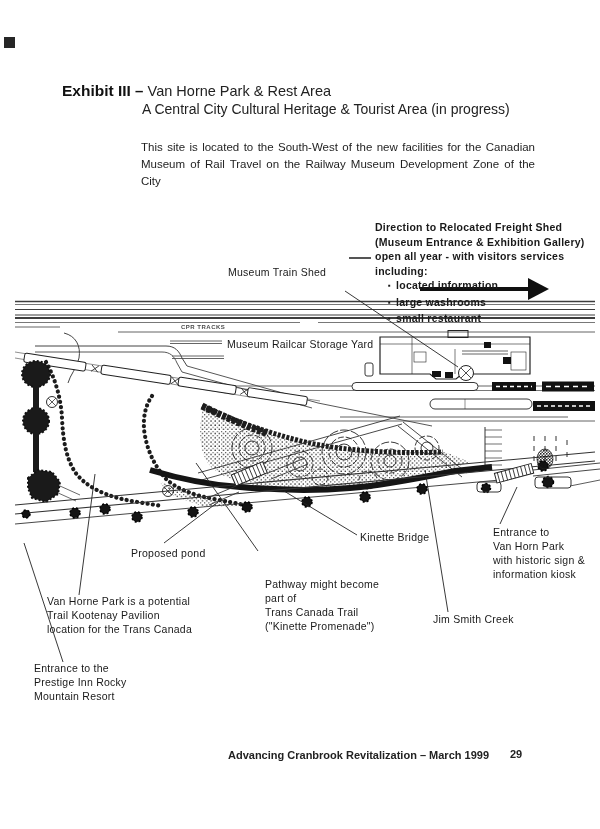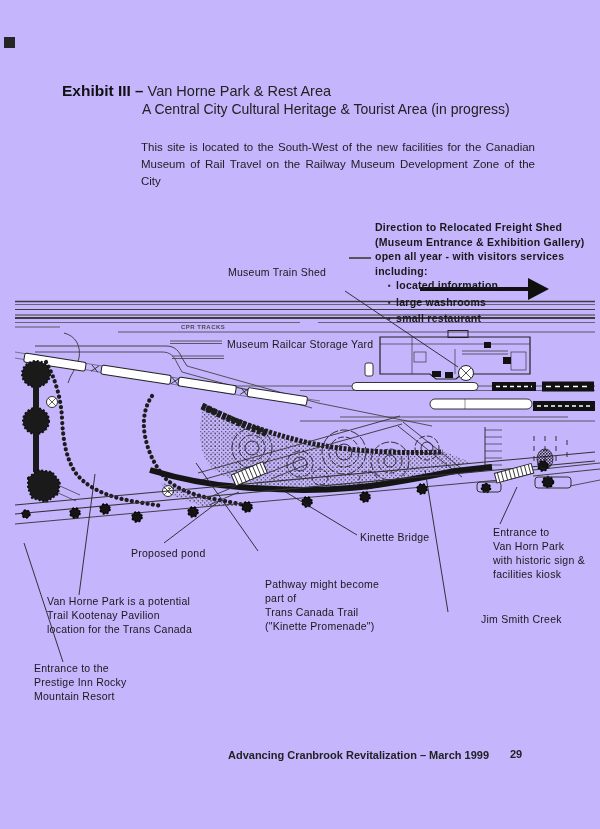--- a/index.html
+++ b/index.html
@@ -1,16 +1,16 @@
 <!DOCTYPE html>
 <html><head>
 <meta charset="utf-8">
 <style>
   html,body{margin:0;padding:0;background:#e8e8e8;}
-  .page{position:relative;width:600px;height:829px;background:#c4b5fd;overflow:hidden;
+  .page{position:relative;width:600px;height:829px;background:#ffffff;overflow:hidden;
         font-family:"Liberation Sans",sans-serif;color:#1a1a1a;}
   .corner-mark{position:absolute;left:4px;top:37px;width:11px;height:11px;background:#262626;}
   .title{position:absolute;left:62px;top:82px;white-space:nowrap;}
   .title .t-bold{font-size:15.5px;font-weight:bold;color:#111;}
   .title .t-sep{font-size:15px;font-weight:bold;color:#111;}
   .title .t-rest{font-size:14.5px;font-weight:normal;color:#222;}
   .subtitle{position:absolute;left:142px;top:101px;font-size:14px;color:#222;white-space:nowrap;}
   .intro{position:absolute;left:141px;top:139px;width:394px;font-size:11.5px;line-height:17px;
          text-align:justify;color:#1e1e1e;}
   
@@ -272,23 +272,23 @@
     <div>Pathway might become</div>
     <div>part of</div>
     <div>Trans Canada Trail</div>
     <div>("Kinette Promenade")</div>
   </div>
   <div class="lbl" style="left:360px;top:530px;">Kinette Bridge</div>
   <div class="lbl" style="left:493px;top:525px;">
     <div>Entrance to</div>
     <div>Van Horn Park</div>
     <div>with historic sign &amp;</div>
-    <div>facilities kiosk</div>
-  </div>
-  <div class="lbl" style="left:433px;top:612px;margin-left:48px;">Jim Smith Creek</div>
+    <div>information kiosk</div>
+  </div>
+  <div class="lbl" style="left:433px;top:612px;">Jim Smith Creek</div>
   <div class="lbl" style="left:47px;top:594px;">
     <div>Van Horne Park is a potential</div>
     <div>Trail Kootenay Pavilion</div>
     <div>location for the Trans Canada</div>
   </div>
   <div class="lbl" style="left:34px;top:661px;">
     <div>Entrance to the</div>
     <div>Prestige Inn Rocky</div>
     <div>Mountain Resort</div>
   </div>

